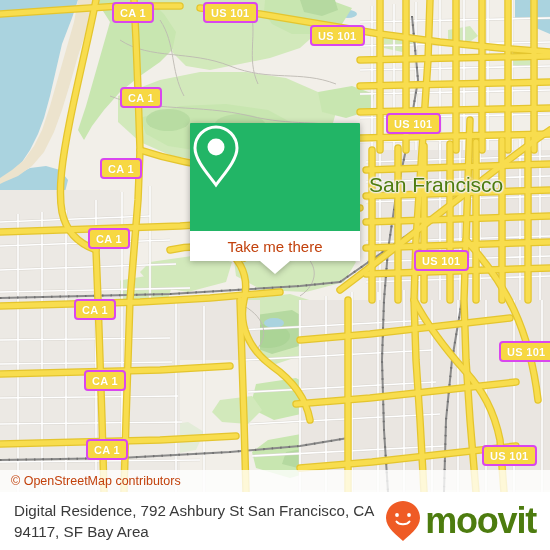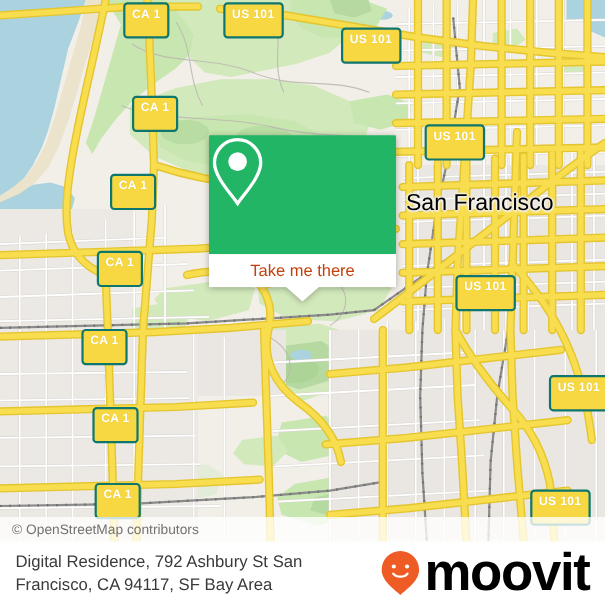--- a/index.html
+++ b/index.html
@@ -11,37 +11,37 @@
   #app{position:relative;width:550px;height:550px;overflow:hidden;background:#f2efe9;}
 
   
   .map{position:absolute;left:0;top:0;width:550px;height:492px;overflow:hidden;background:#f2efe9;}
   .map svg{position:absolute;left:0;top:0;}
 
   
   .shield{
     position:absolute;
     background:#f7d842;
-    border:2px solid #0f766e;
+    border:2px solid #d946ef;
     border-radius:4px;
     color:#ffffff;
     font-weight:bold;
     font-size:11px;
     line-height:14px;
-    padding:2px 6px 13px 6px;
+    padding:2px 6px 1px 6px;
     white-space:nowrap;
     letter-spacing:.3px;
     text-shadow:0 0 1px rgba(200,170,20,.45);
     box-sizing:border-box;
   }
 
   
   .place-label{
     position:absolute;
-    color:#000000;
+    color:#4d7c0f;
     font-size:21px;
     font-weight:400;
     white-space:nowrap;
     text-shadow:
       1.4px 0 1.4px #f2efe9, -1.4px 0 1.4px #f2efe9,
       0 1.4px 1.4px #f2efe9, 0 -1.4px 1.4px #f2efe9,
       1px 1px 1.6px #f2efe9, -1px -1px 1.6px #f2efe9;
   }
 
   
@@ -70,38 +70,38 @@
     border-top:13px solid #ffffff;
   }
 
   
   .attrib{
     position:absolute;left:0;top:470px;width:550px;height:22px;
     background:rgba(255,255,255,.78);
     display:flex;align-items:center;
     box-sizing:border-box;padding-left:11px;
   }
-  .attrib span{font-size:12.5px;color:#737373;line-height:13px;}
+  .attrib span{font-size:12.5px;color:#c2410c;line-height:13px;}
 
   
   .footer{
     position:absolute;left:0;top:492px;width:550px;height:58px;
     background:#ffffff;overflow:hidden;
   }
   .footer-inner{
     position:relative;z-index:2;height:100%;
     display:flex;align-items:center;justify-content:flex-start;
     padding:0 14px 0 14px;box-sizing:border-box;
   }
   .footer-text{
     color:#3a3a3a;font-size:15.2px;line-height:21px;max-width:400px;
   }
   .brand{display:flex;align-items:center;gap:4px;flex:0 0 auto;}
   .brand-word{
-    font-size:48px;line-height:36px;font-weight:bold;color:#000000;
+    font-size:36px;line-height:36px;font-weight:bold;color:#4d7c0f;
     letter-spacing:-1.2px;
   }
 </style>
 </head>
 <body>
 
 <div id="app">
 
   <div class="map">
     <svg id="map-svg" width="550" height="492" viewBox="0 0 550 492">

